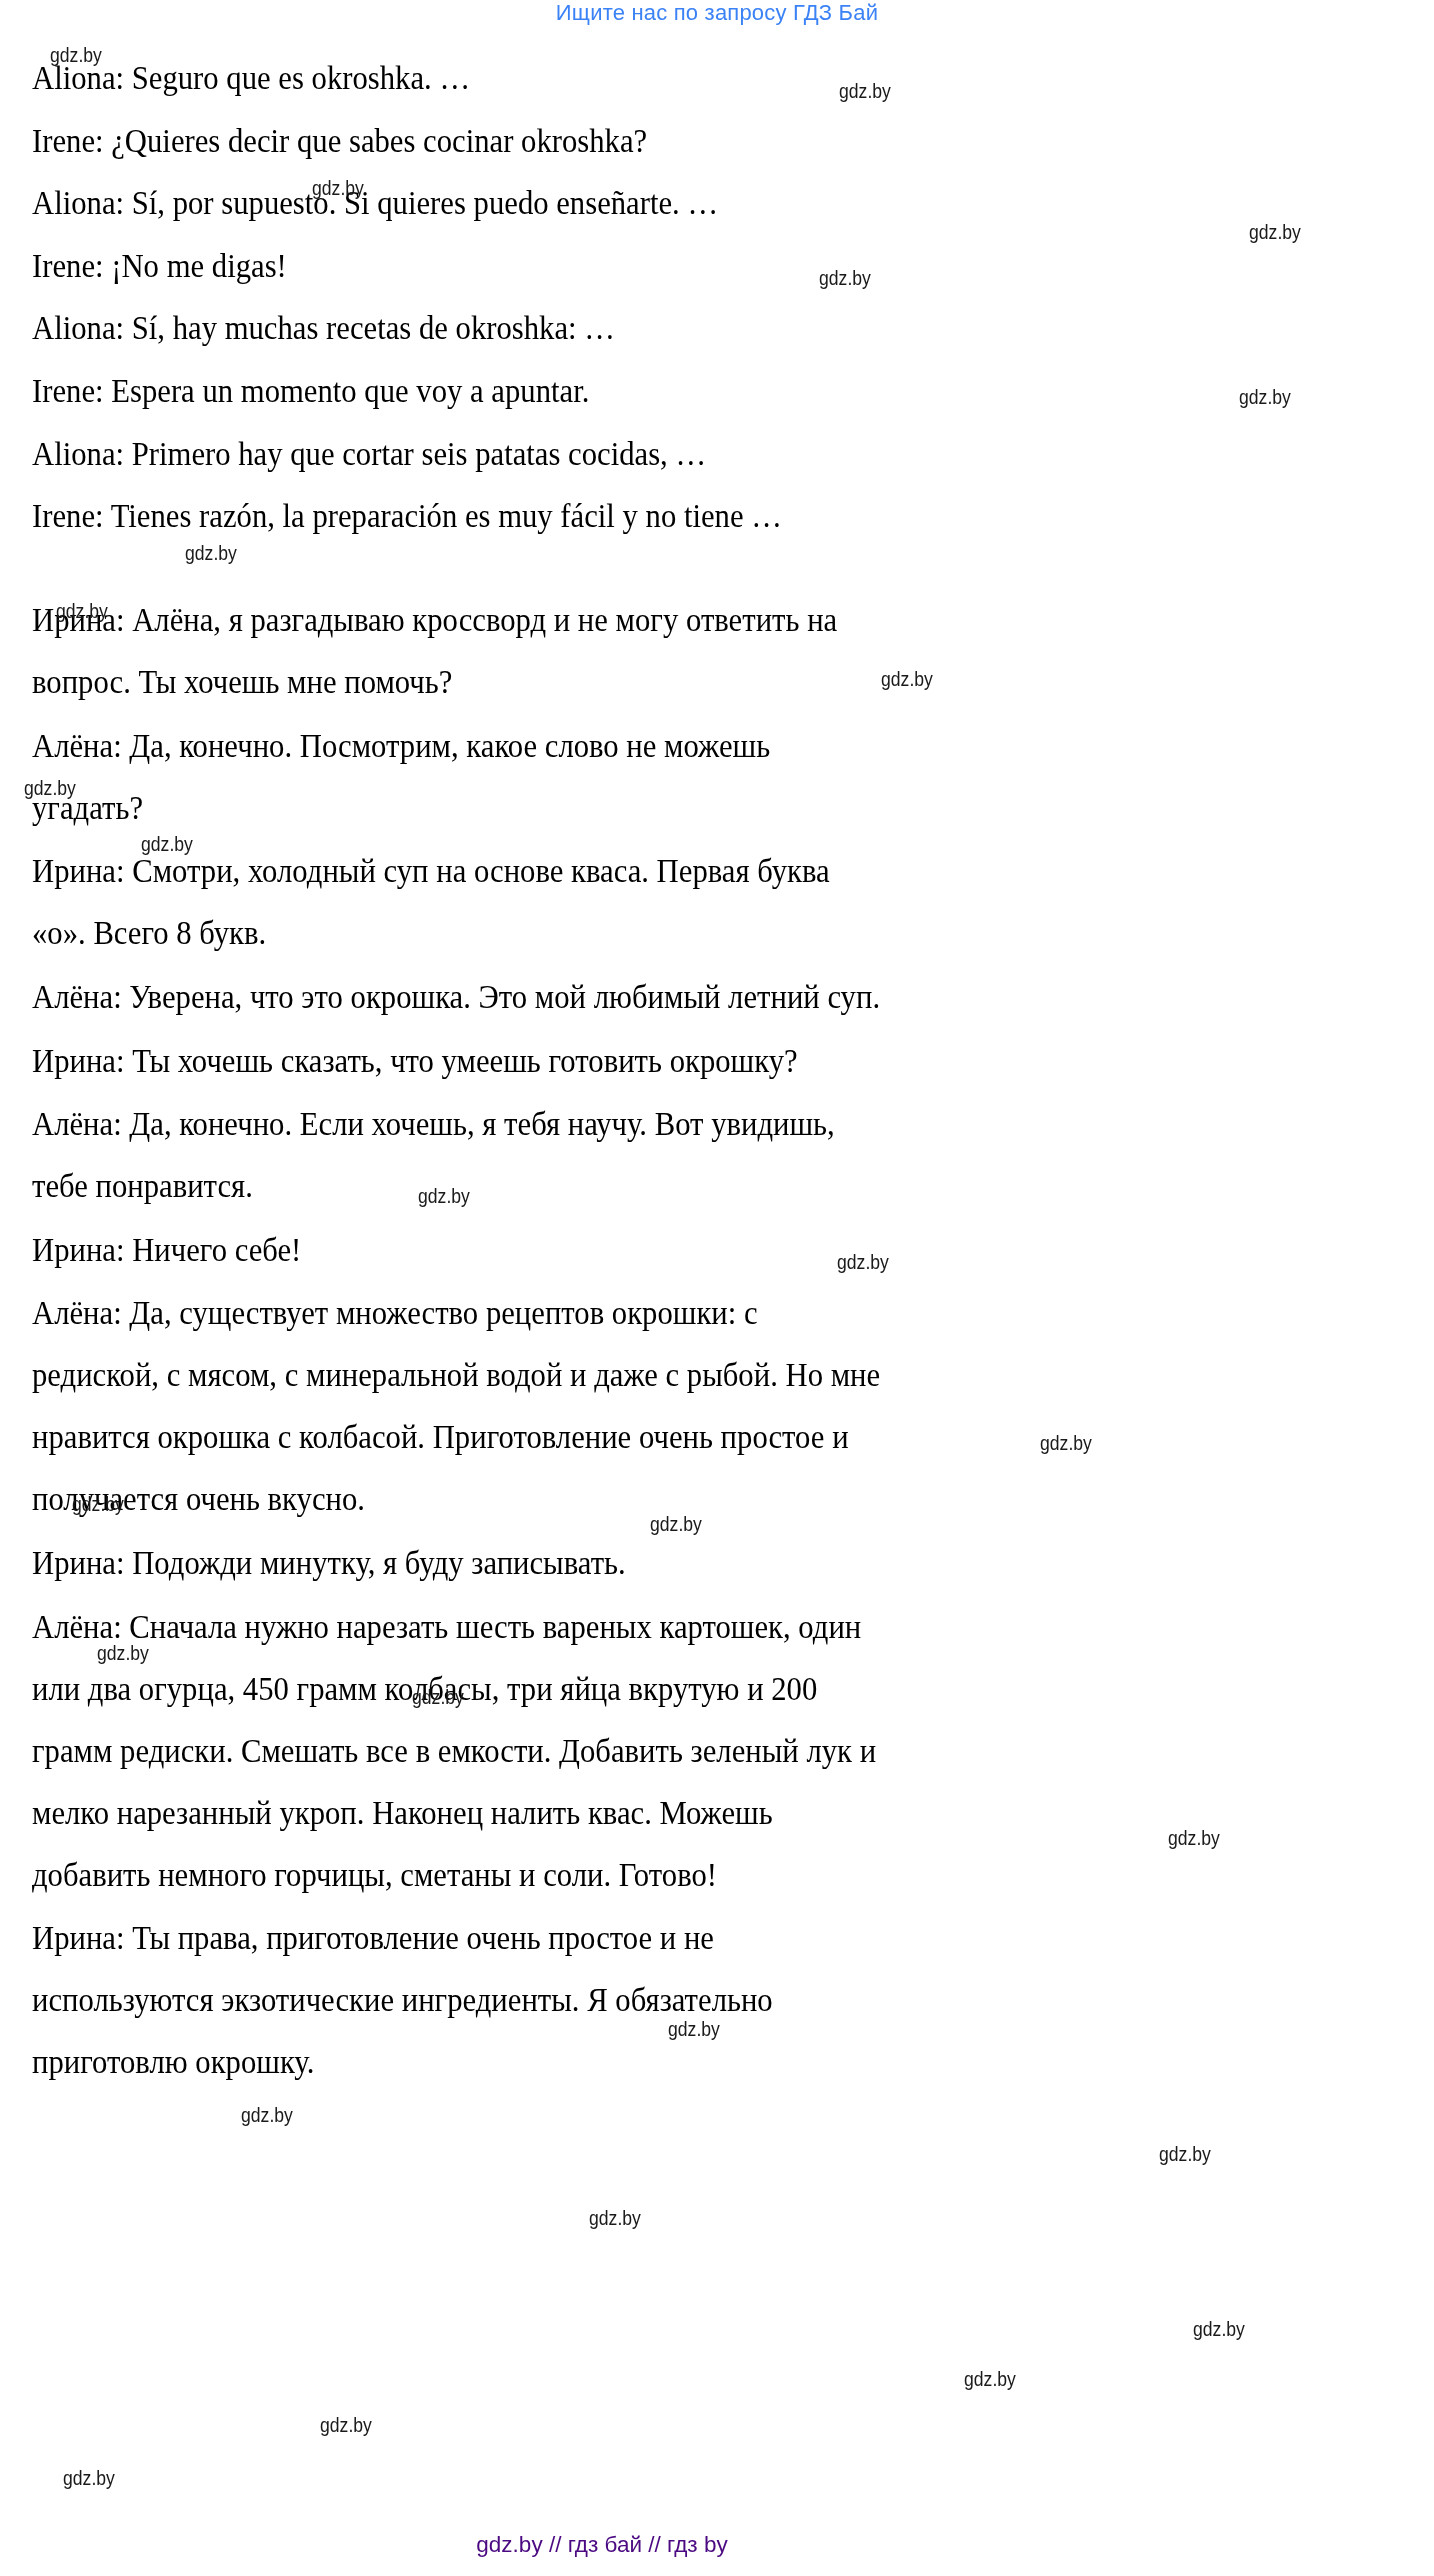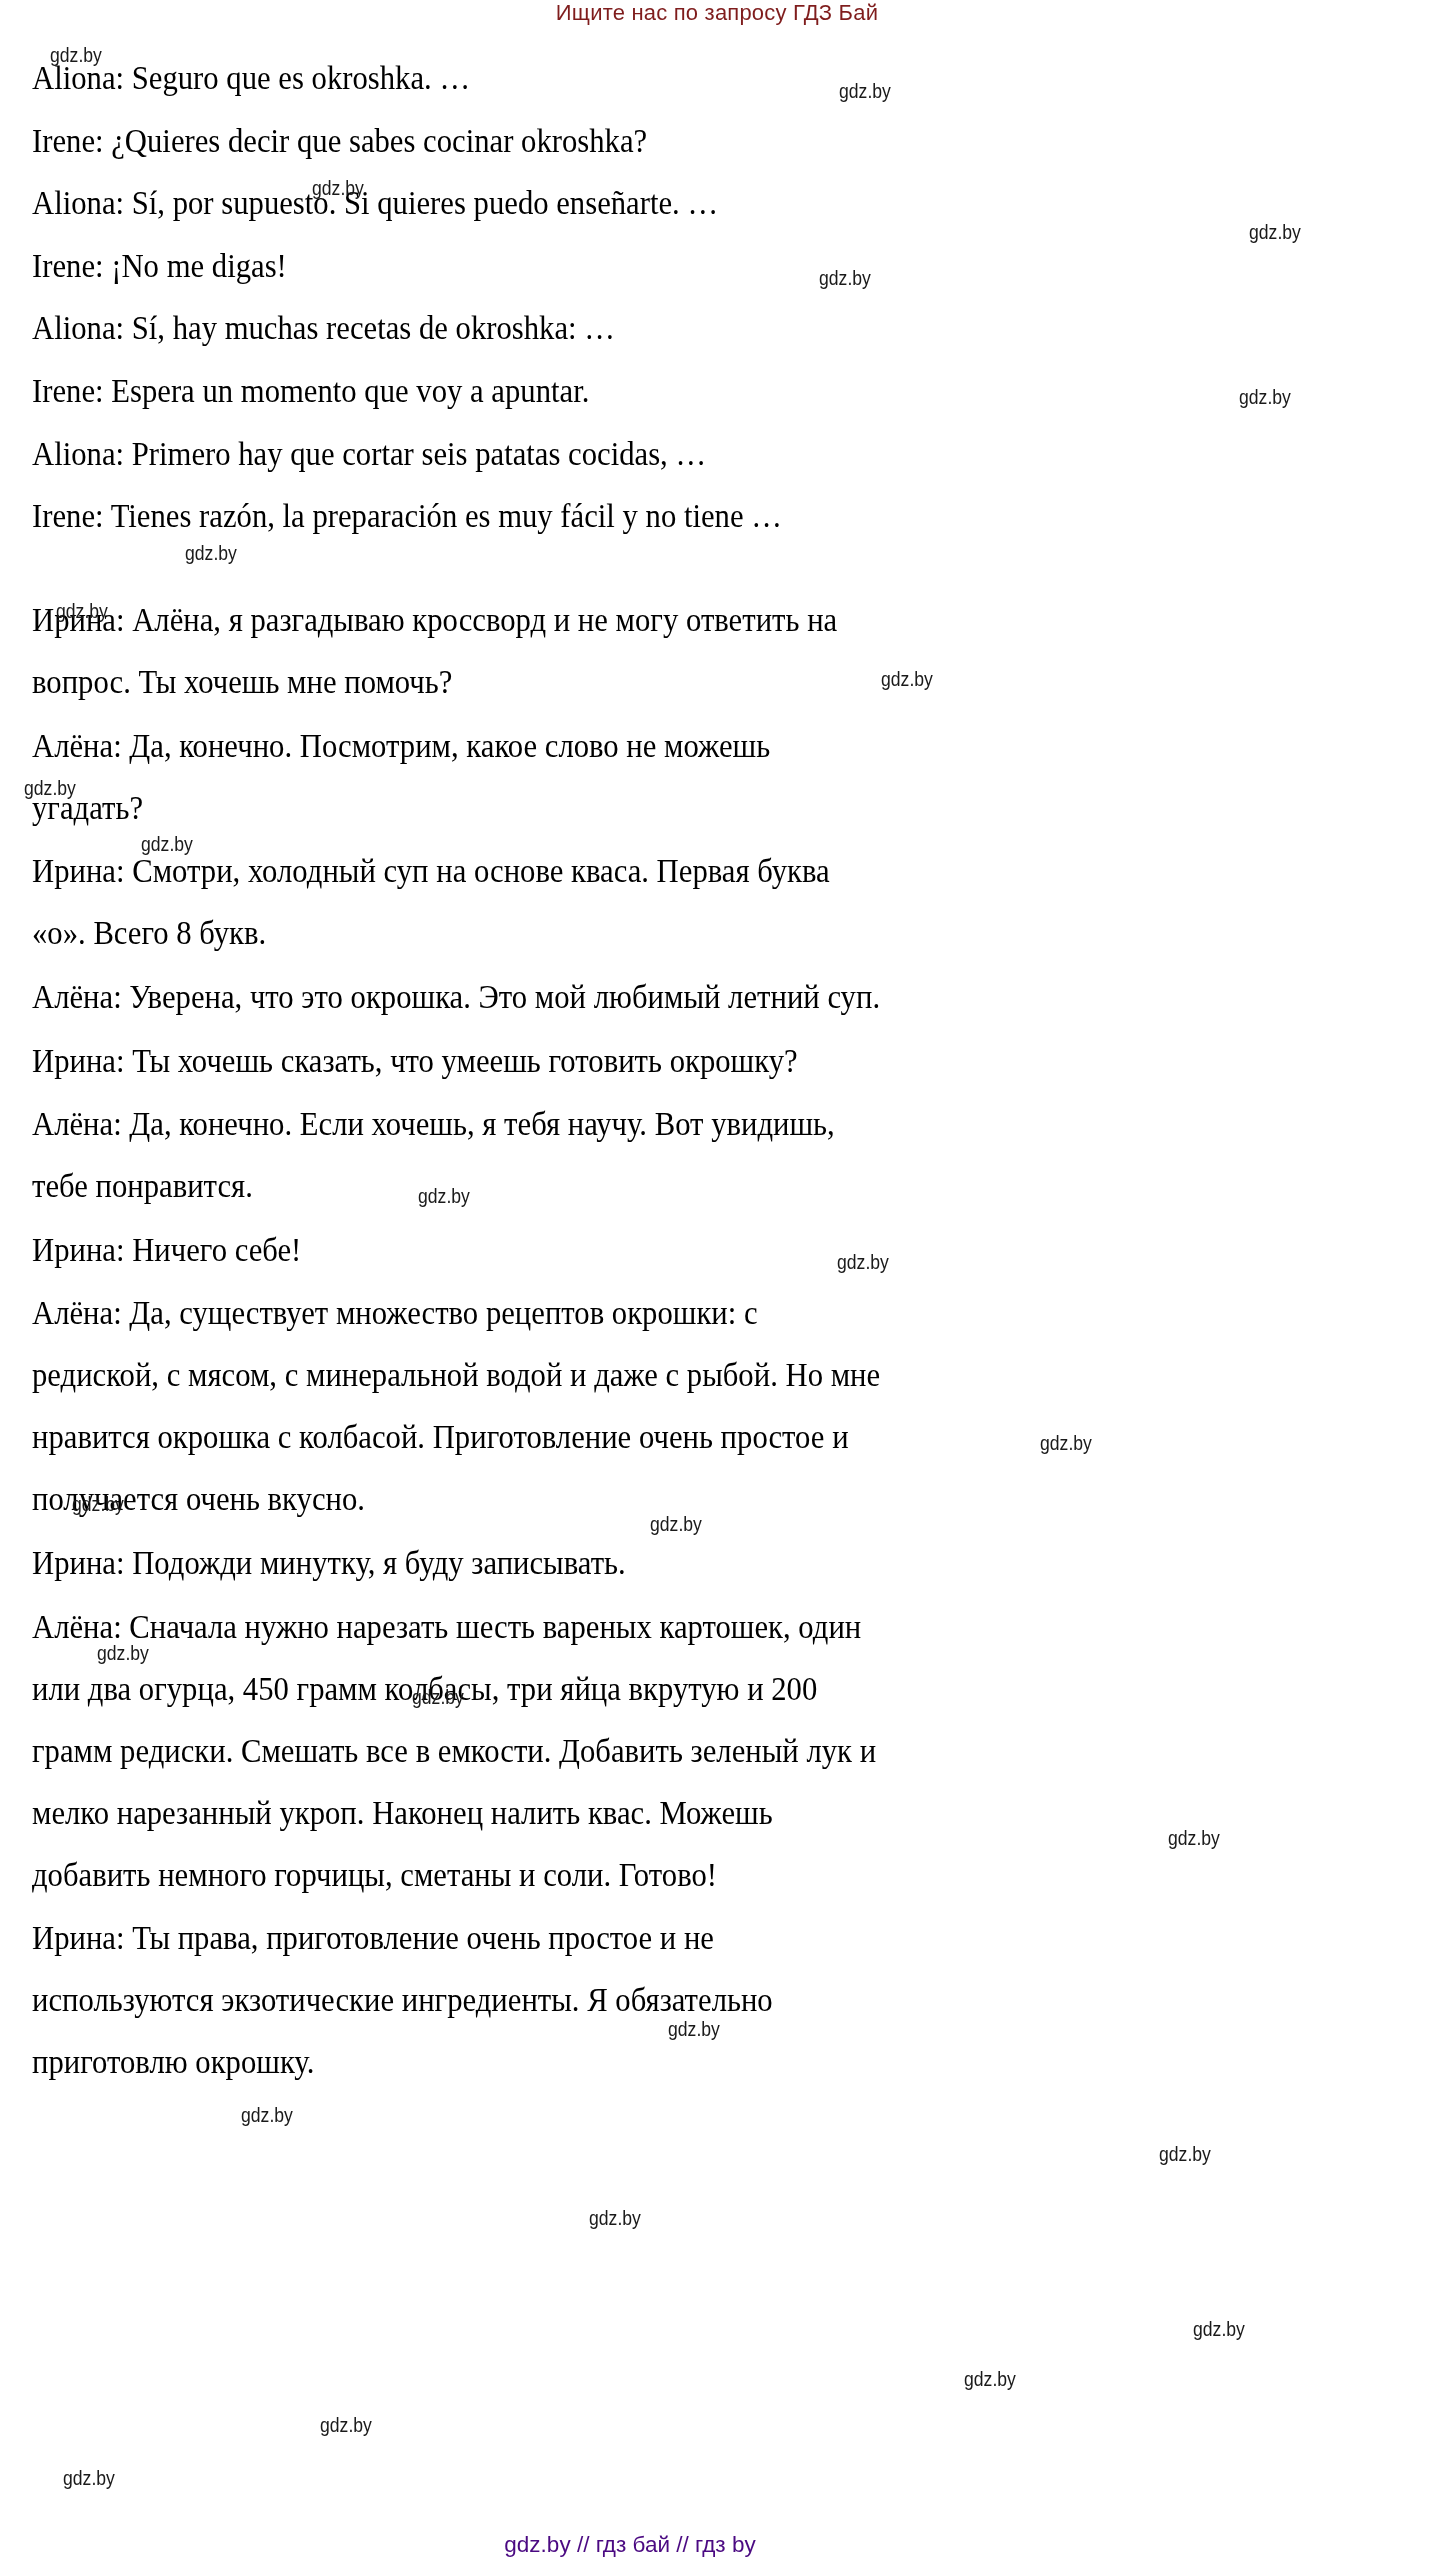--- a/index.html
+++ b/index.html
@@ -85,29 +85,28 @@
   .footer-link {
     position: absolute;
     left: 0;
     width: 1204px;
     top: 2532px;
     text-align: center;
     color: #4b0a82;
     font-family: "Liberation Sans", sans-serif;
     font-size: 22.5px;
     white-space: nowrap;
-    padding-left: 28px;
   }
 </style>
 </head>
 <body>
 
 <div class="page">
 
-  <div class="header-promo" style="color: #7f1d1d;">Ищите нас по запросу ГДЗ Бай</div>
+  <div class="header-promo" style="color: #3b82f6;">Ищите нас по запросу ГДЗ Бай</div>
 
   <div class="content">
 
     <div class="es-block">
       <p class="line nojust">Aliona: Seguro que es okroshka. …</p>
       <p class="line nojust gap-s">Irene: ¿Quieres decir que sabes cocinar okroshka?</p>
       <p class="line nojust gap-s">Aliona: Sí, por supuesto. Si quieres puedo enseñarte. …</p>
       <p class="line nojust gap-s">Irene: ¡No me digas!</p>
       <p class="line nojust gap-s">Aliona: Sí, hay muchas recetas de okroshka: …</p>
       <p class="line nojust gap-s">Irene: Espera un momento que voy a apuntar.</p>

